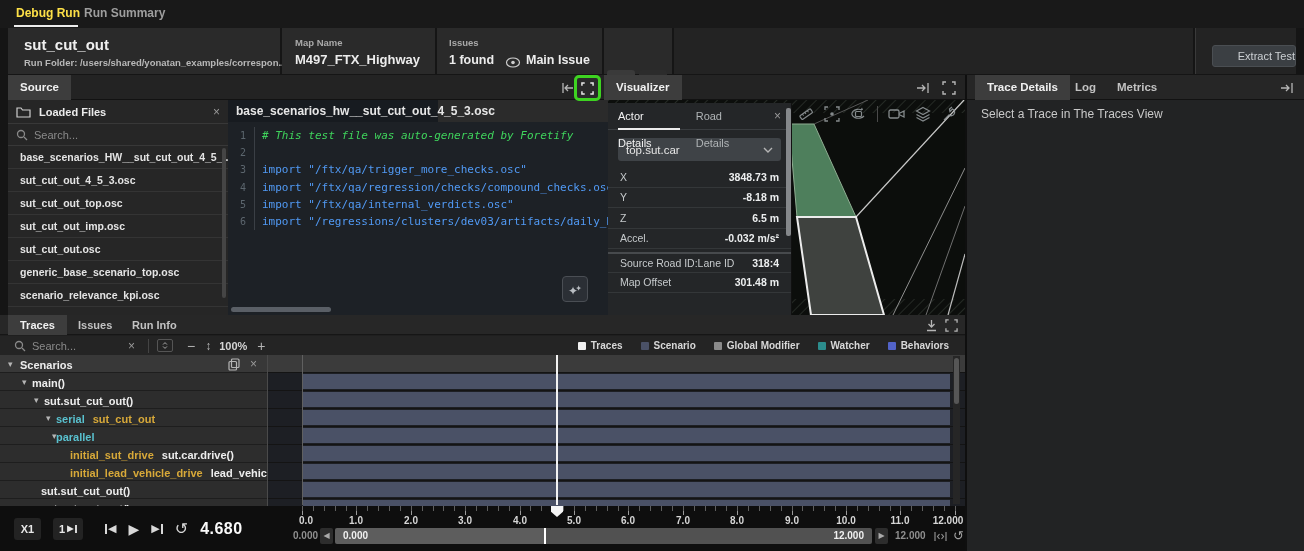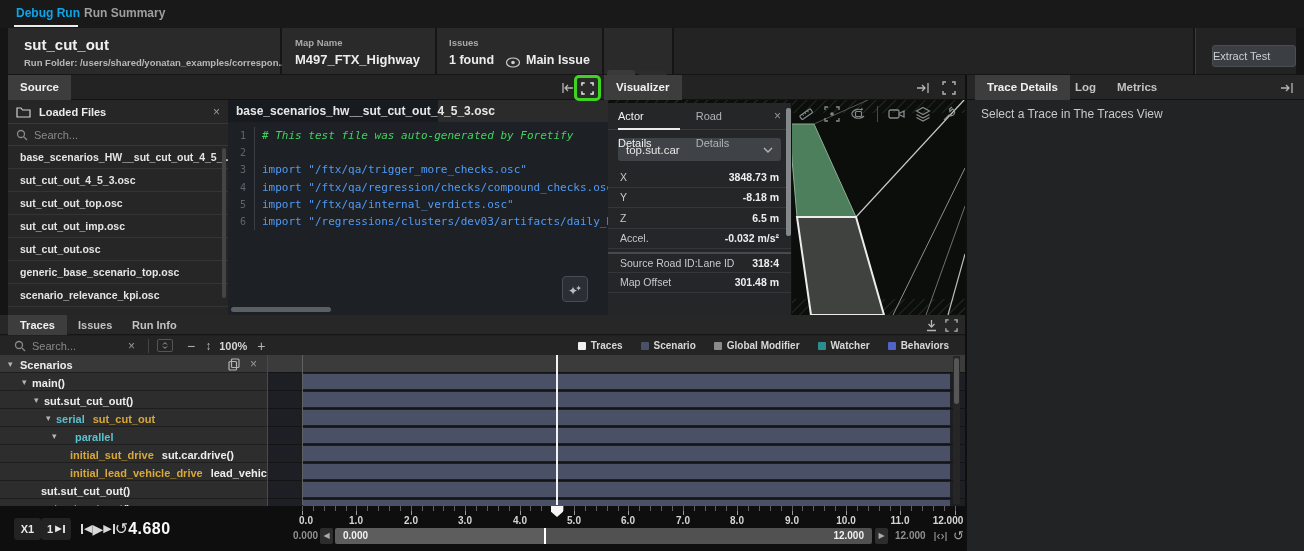--- a/index.html
+++ b/index.html
@@ -4,27 +4,27 @@
 <style>
   *{box-sizing:border-box;margin:0;padding:0}
   html,body{width:1304px;height:551px;overflow:hidden}
   body{position:relative;background:#151515;font-family:"Liberation Sans",sans-serif;color:#e8e8e8}
   .abs{position:absolute}
   svg{display:block}
   .icon{color:#a8adaf}
   
   #topbar{left:0;top:0;width:1304px;height:28px;background:#191919}
   .toptab{position:absolute;top:6px;font-size:12px;font-weight:bold;color:#9e9e9e;cursor:pointer}
-  .toptab.active{color:#0ea5e9}
+  .toptab.active{color:#fde047}
   #toptab-underline{left:14px;top:25px;width:64px;height:2px;background:#ececec}
   
   .hblock{position:absolute;top:28px;height:46px;background:#2a2a2a}
   .hlabel{font-size:9.5px;color:#a9a9a9;font-weight:bold}
   .hvalue{font-size:13px;font-weight:bold;color:#ececec}
-  #extract-btn{left:1212px;top:45px;width:84px;height:22px;background:#3b3f43;border:1px solid #4a4e52;border-radius:3px;font-size:11px;color:#ccd0d4;text-align:left;line-height:20px;cursor:pointer}
+  #extract-btn{left:1212px;top:45px;width:84px;height:22px;background:#3b3f43;border:1px solid #4a4e52;border-radius:3px;font-size:11px;color:#ccd0d4;text-align:right;line-height:20px;cursor:pointer}
   .hbtn{position:absolute;top:42px;width:28px;height:26px;border-radius:3px;display:flex;align-items:center;justify-content:center;cursor:pointer}
   
   .strip{position:absolute;top:75px;height:25px;background:#232323;border-bottom:1px solid #121212}
   .tab{position:absolute;top:0;height:25px;line-height:25px;padding:0 12px;font-size:11.5px;font-weight:bold;color:#c2c2c2;cursor:pointer}
   .tab.active{background:#3d3d3d;color:#f0f0f0}
   
   #filepanel{left:8px;top:100px;width:220px;height:215px;background:#262626;overflow:hidden}
   #filehead{display:flex;align-items:center;height:24px;border-bottom:1px solid #383838;padding:0 8px;gap:8px}
   #filehead .t{font-size:11px;font-weight:bold;color:#ececec;flex:1}
   #filesearch{display:flex;align-items:center;height:22px;border-bottom:1px solid #383838;padding:0 8px;gap:6px}
@@ -103,21 +103,21 @@
   #ruler-minor{position:absolute;left:302px;top:0;width:654px;height:5px;background:repeating-linear-gradient(90deg,#5f5f5f 0 1px,transparent 1px 10.88px)}
   .rlab{position:absolute;top:9px;transform:translateX(-50%);font-size:10px;font-weight:bold;color:#d6d6d6;white-space:nowrap}
   #ph-marker{position:absolute;left:551px;top:0;width:12px;height:11px;background:#f5f5f5;clip-path:polygon(0 0,100% 0,100% 52%,50% 100%,0 52%);cursor:ew-resize}
   #rangerow{position:absolute;left:290px;top:22px;width:675px;height:17px}
   #rangetrack{position:absolute;left:45px;top:0;width:537px;height:16px;border-radius:2px;background:linear-gradient(90deg,#5d5d5d 0 39%,#515151 39% 100%);cursor:pointer}
   #rangetrack .tick{position:absolute;left:39%;top:0;width:2px;height:16px;background:#fff}
   #rangetrack .rt{position:absolute;top:2px;font-size:10px;font-weight:bold;color:#f0f0f0}
   .rangebtn{position:absolute;top:0;width:13px;height:16px;background:#2d2d2d;border-radius:2px;color:#aaa;font-size:8px;text-align:center;line-height:16px;cursor:pointer}
   .graylab{position:absolute;top:2px;font-size:10px;font-weight:bold;color:#8f8f8f}
   
-  #playbar{position:absolute;left:0;top:0;width:290px;height:45px;display:flex;align-items:center;padding-left:14px}
+  #playbar{position:absolute;left:0;top:0;width:290px;height:45px;display:flex;align-items:center;gap:12px;padding-left:14px}
   .pbtn{height:22px;background:#232323;border-radius:3px;font-size:11px;font-weight:bold;color:#e8e8e8;display:flex;align-items:center;justify-content:center;padding:0 6px;cursor:pointer}
   .picon{color:#d8d8d8;font-size:12px;cursor:pointer;display:flex;align-items:center;gap:1px}
   .pbar{width:2px;height:10px;background:#d8d8d8}
   #ptime{font-size:16px;font-weight:bold;color:#fafafa;letter-spacing:.5px}
   .x{color:#9a9a9a;font-size:12px;cursor:pointer}
 </style>
 </head>
 <body>
 
 <div class="abs" id="topbar">
@@ -403,21 +403,21 @@
         <svg width="12" height="13" viewBox="0 0 12 13">
             <rect x="3.5" y="1" width="7.5" height="8.5" rx="1" fill="none" stroke="#b5b5b5" stroke-width="1.2"></rect>
             <rect x="1" y="3.5" width="7.5" height="8.5" rx="1" fill="none" stroke="#b5b5b5" stroke-width="1.2"></rect>
           </svg>
         <span class="x">×</span>
       </span>
     </div>
     <div class="trow"><span class="tarrow" style="left:22px">▾</span><span class="tt" style="margin-left:32px">main()</span></div>
     <div class="trow"><span class="tarrow" style="left:34px">▾</span><span class="tt" style="margin-left:44px">sut.sut_cut_out()</span></div>
     <div class="trow"><span class="tarrow" style="left:46px">▾</span><span class="tt cyan" style="margin-left:56px">serial</span><span class="tgap"></span><span class="tt yellow">sut_cut_out</span></div>
-    <div class="trow"><span class="tarrow" style="left:52px">▾</span><span class="tt cyan" style="margin-left:75px">parallel</span></div>
+    <div class="trow"><span class="tarrow" style="left:52px">▾</span><span class="tt cyan" style="margin-left:56px">parallel</span></div>
     <div class="trow"><span class="tt yellow" style="margin-left:70px">initial_sut_drive</span><span class="tgap"></span><span class="tt">sut.car.drive()</span></div>
     <div class="trow"><span class="tt yellow" style="margin-left:70px">initial_lead_vehicle_drive</span><span class="tgap"></span><span class="tt">lead_vehic...</span></div>
     <div class="trow"><span class="tt" style="margin-left:41px">sut.sut_cut_out()</span></div>
     <div class="trow"><span class="tt" style="margin-left:41px">sut.sut_cut_out()</span></div>
   </div>
 
   <div id="timeline">
     <div class="tlrow hdr"></div>
     <div class="tlrow">
         <div class="tlbar"></div>

